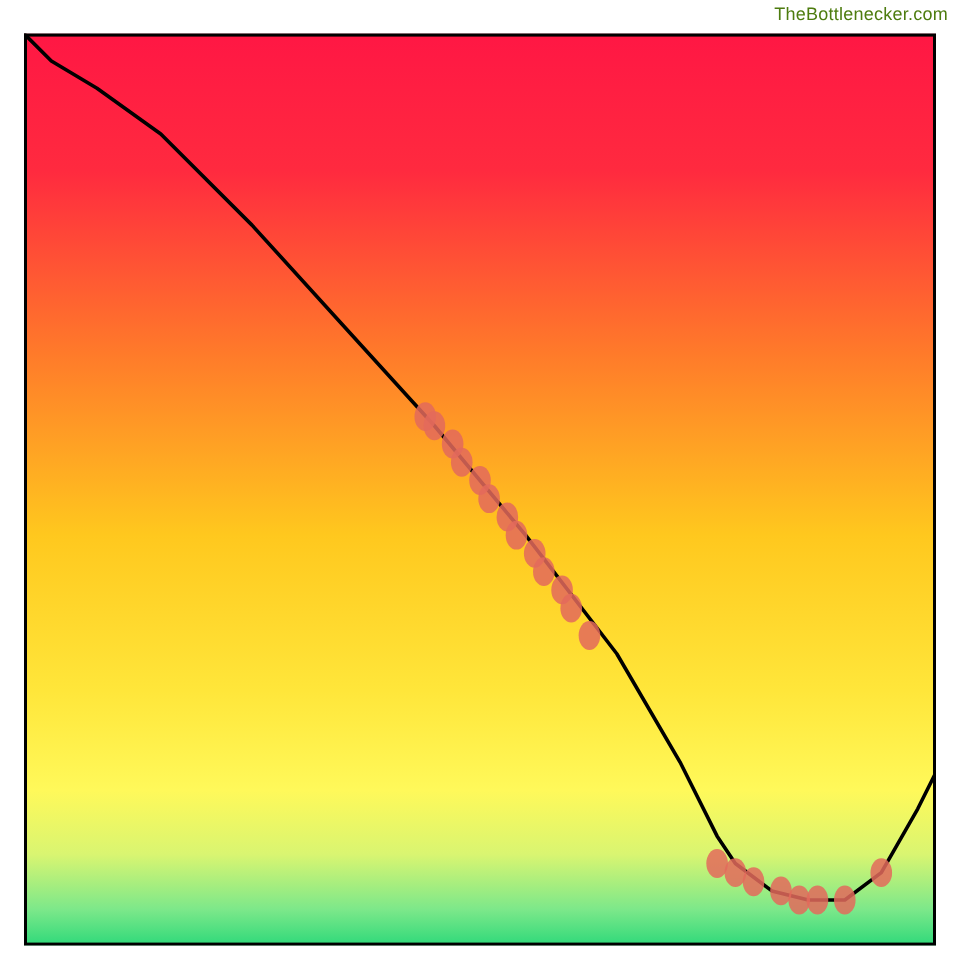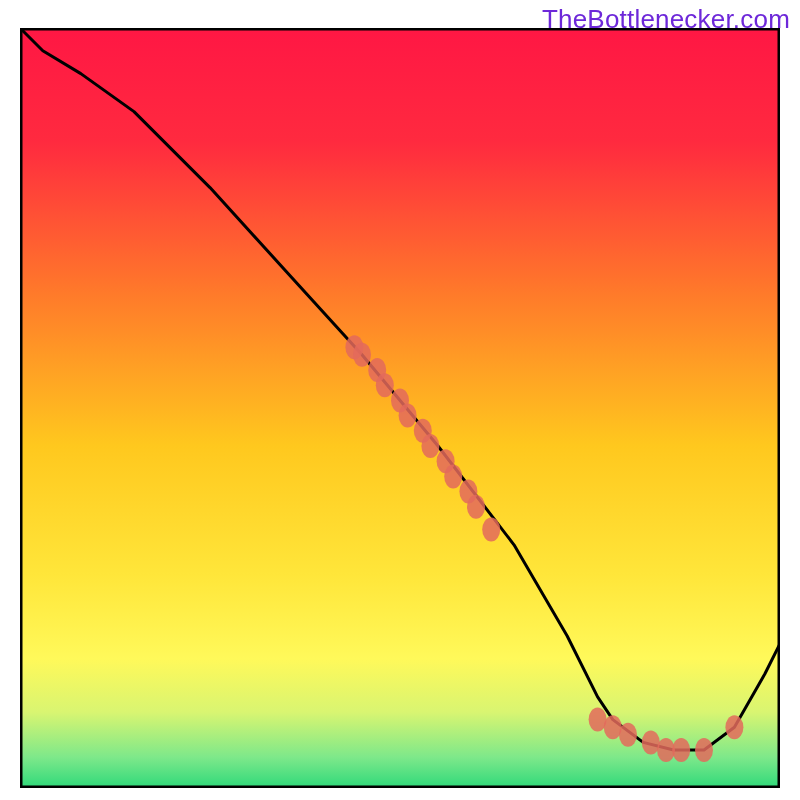--- a/index.html
+++ b/index.html
@@ -14,23 +14,23 @@
   .frame {
     position: relative;
     width: 800px;
     height: 800px;
     background: #fff;
   }
   .watermark {
     position: absolute;
     top: 4px;
     right: 10px;
-    font-size: 26px;
+    font-size: 15px;
     font-weight: 500;
-    color: #6d28d9;
+    color: #4d7c0f;
     letter-spacing: 0.2px;
   }
   .plot {
     position: absolute;
     left: 20px;
     top: 28px;
     width: 760px;
     height: 760px;
   }
   .plot svg {

